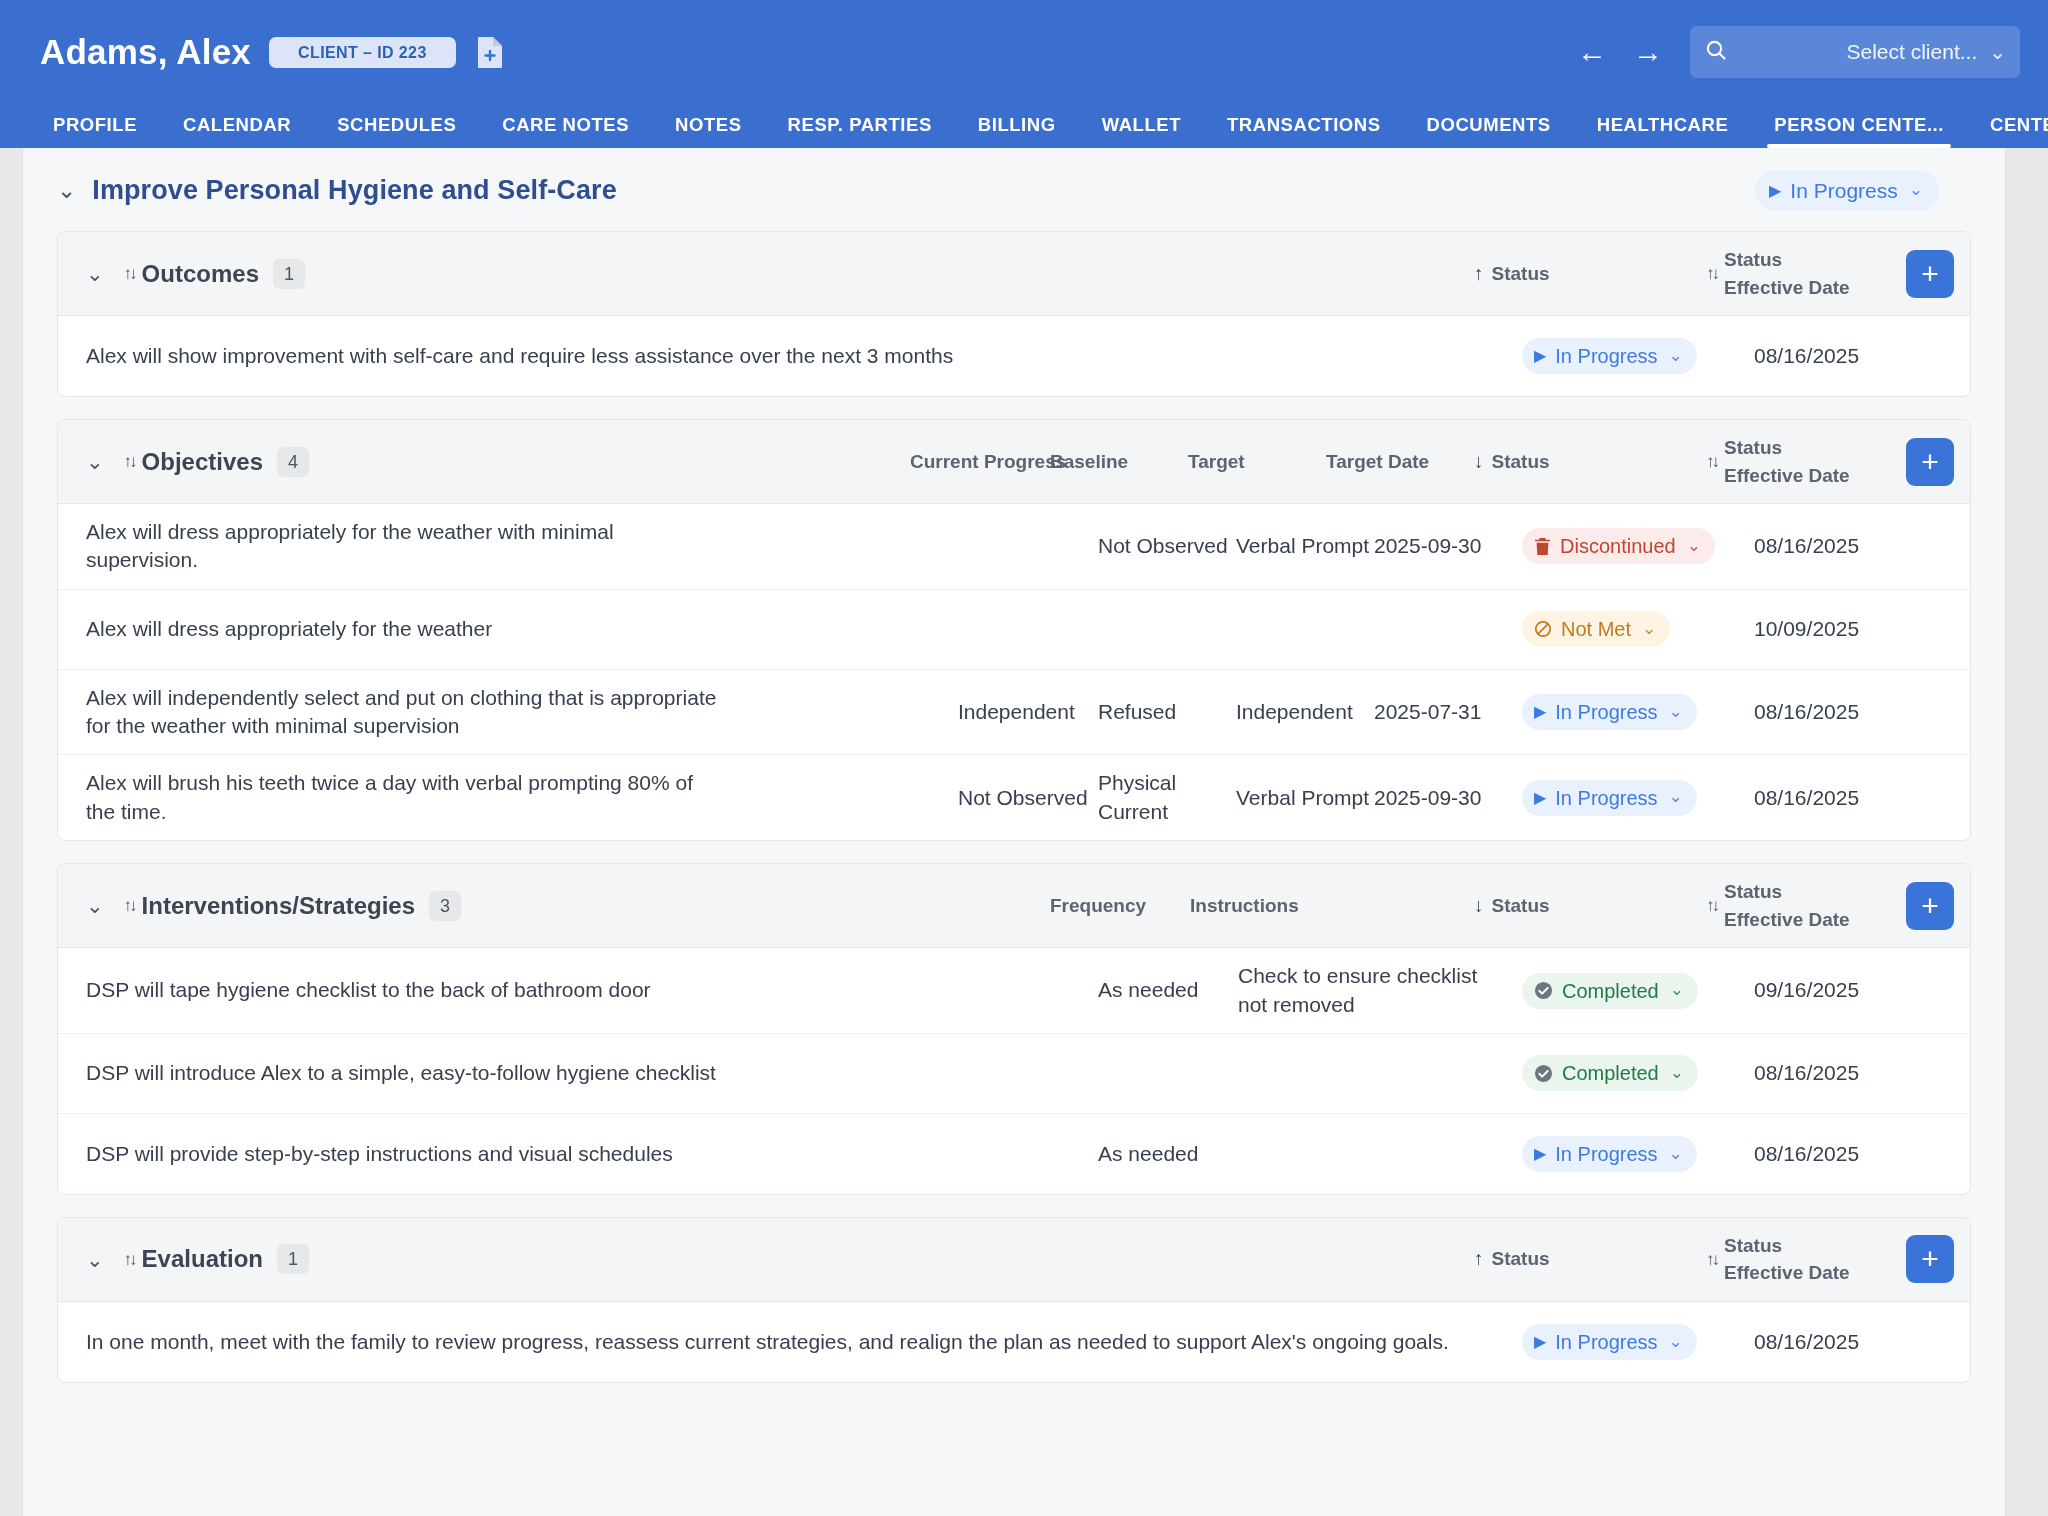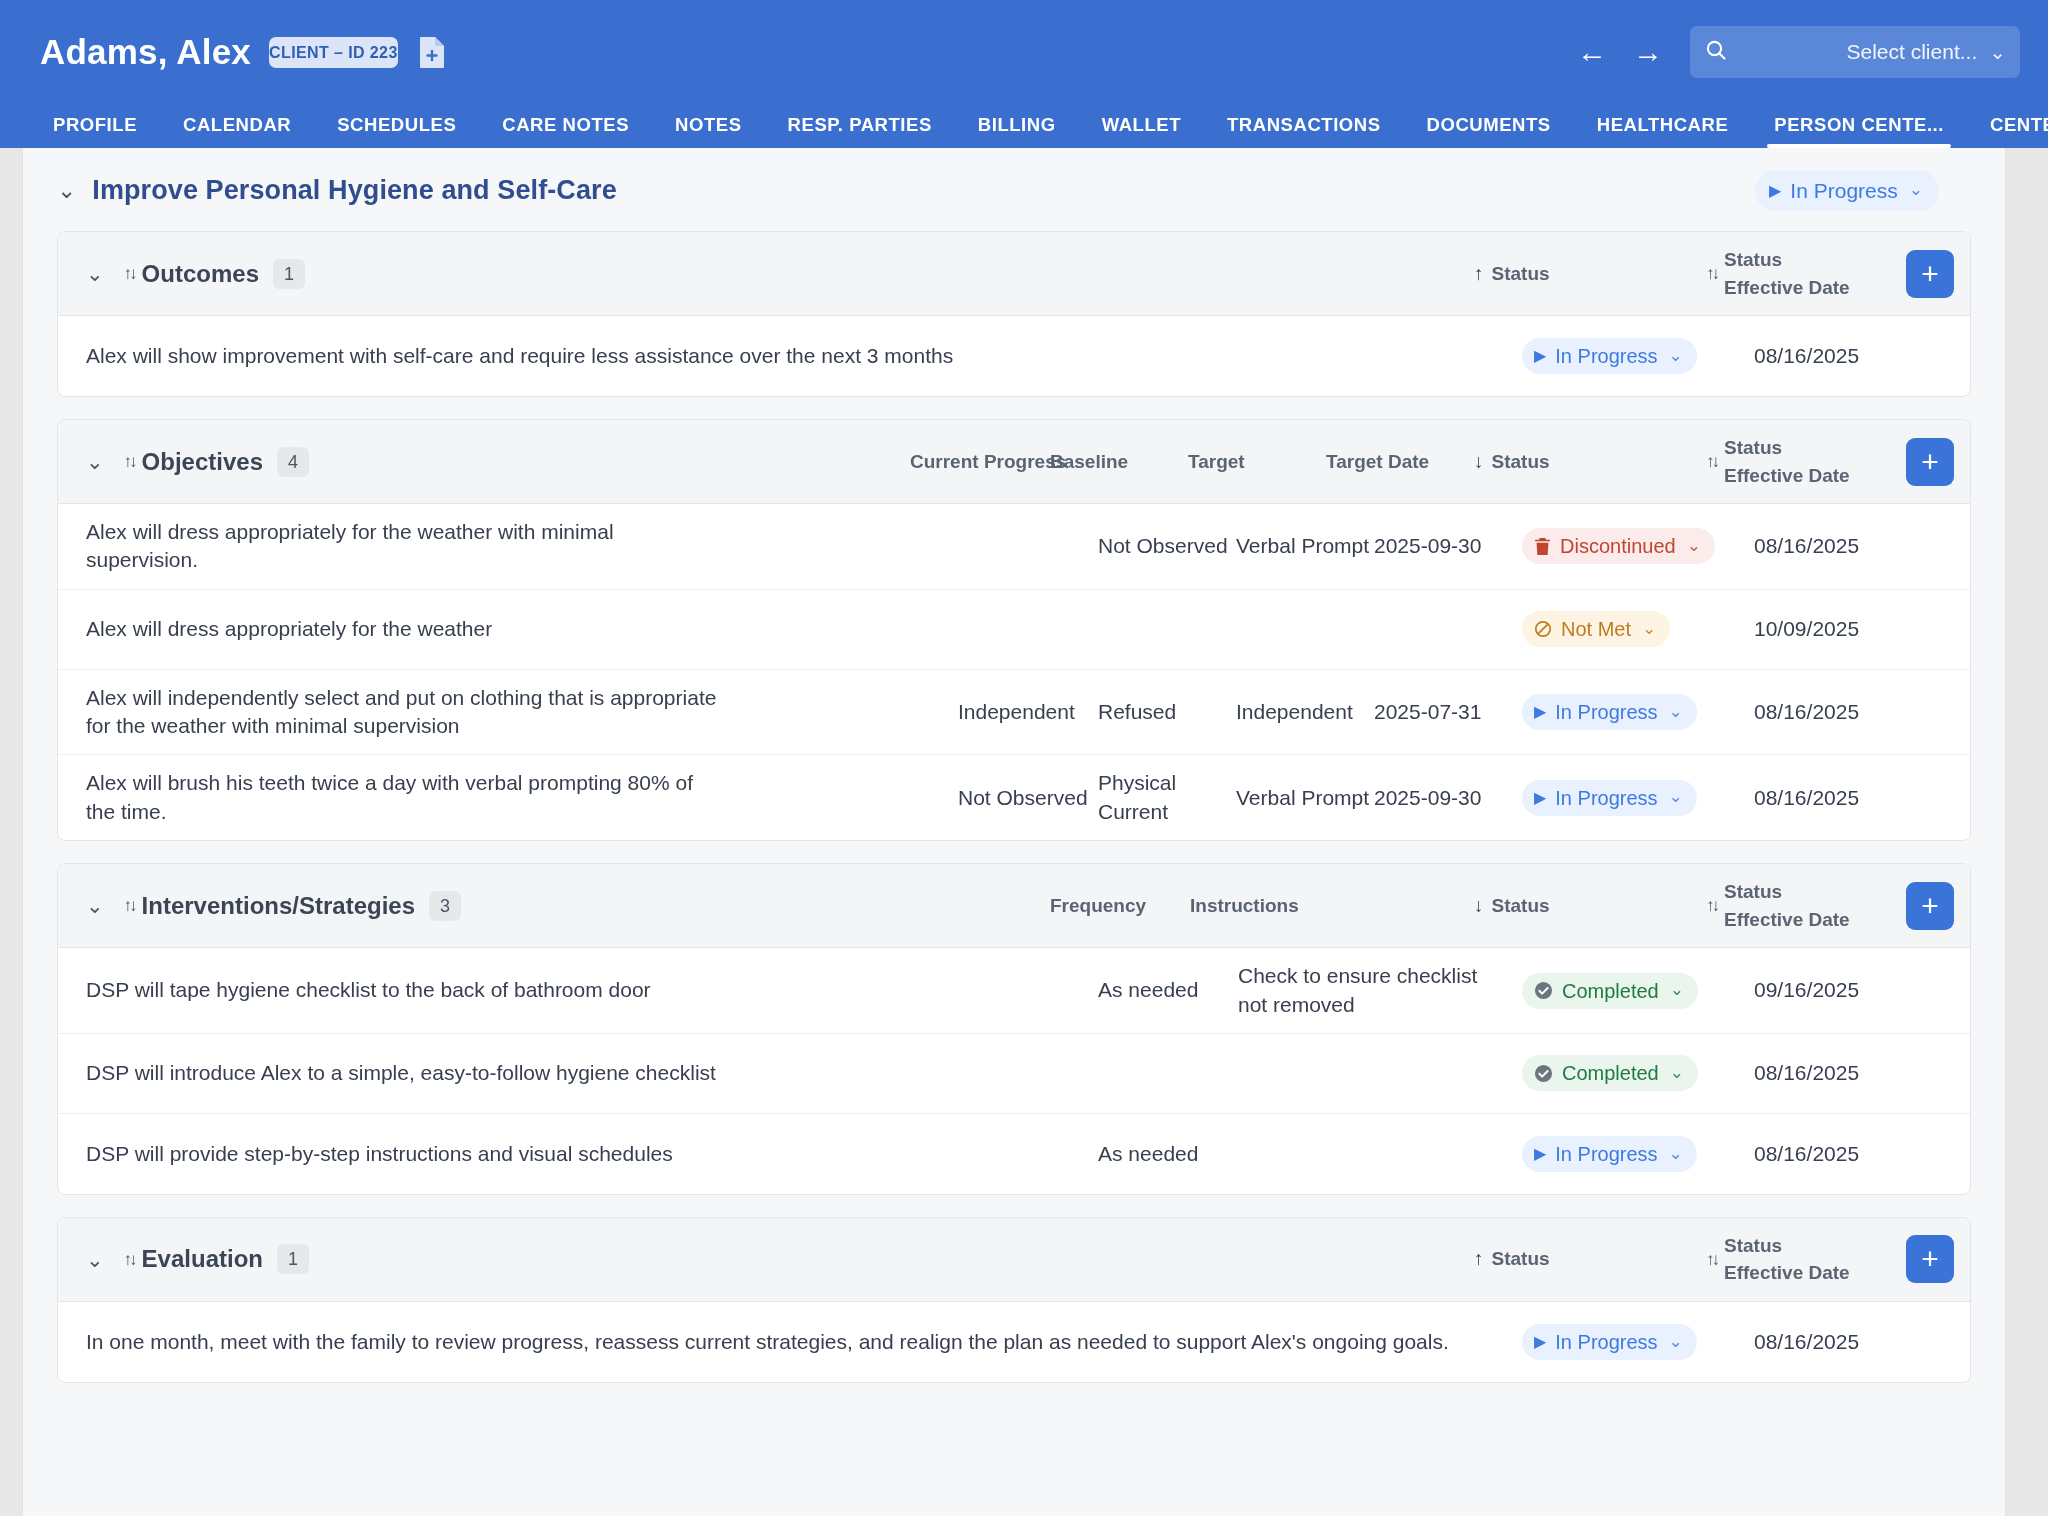--- a/index.html
+++ b/index.html
@@ -26,21 +26,21 @@
     font-size: 35px; font-weight: 700; letter-spacing: .2px;
     white-space: nowrap;
   }
   .client-badge {
     margin-left: 18px;
     background: #dbe5f7;
     color: #2f5fb5;
     font-size: 16px; font-weight: 700;
     letter-spacing: .4px;
     border-radius: 7px;
-    padding: 7px 0 6px;
+    padding: 7px 29px 6px;
     white-space: nowrap;
   }
   .doc-add-icon {
     margin-left: 20px;
     width: 30px; height: 34px;
     position: relative;
     display: inline-block;
   }
   .doc-add-icon svg { display: block; }
   .appbar-right {

